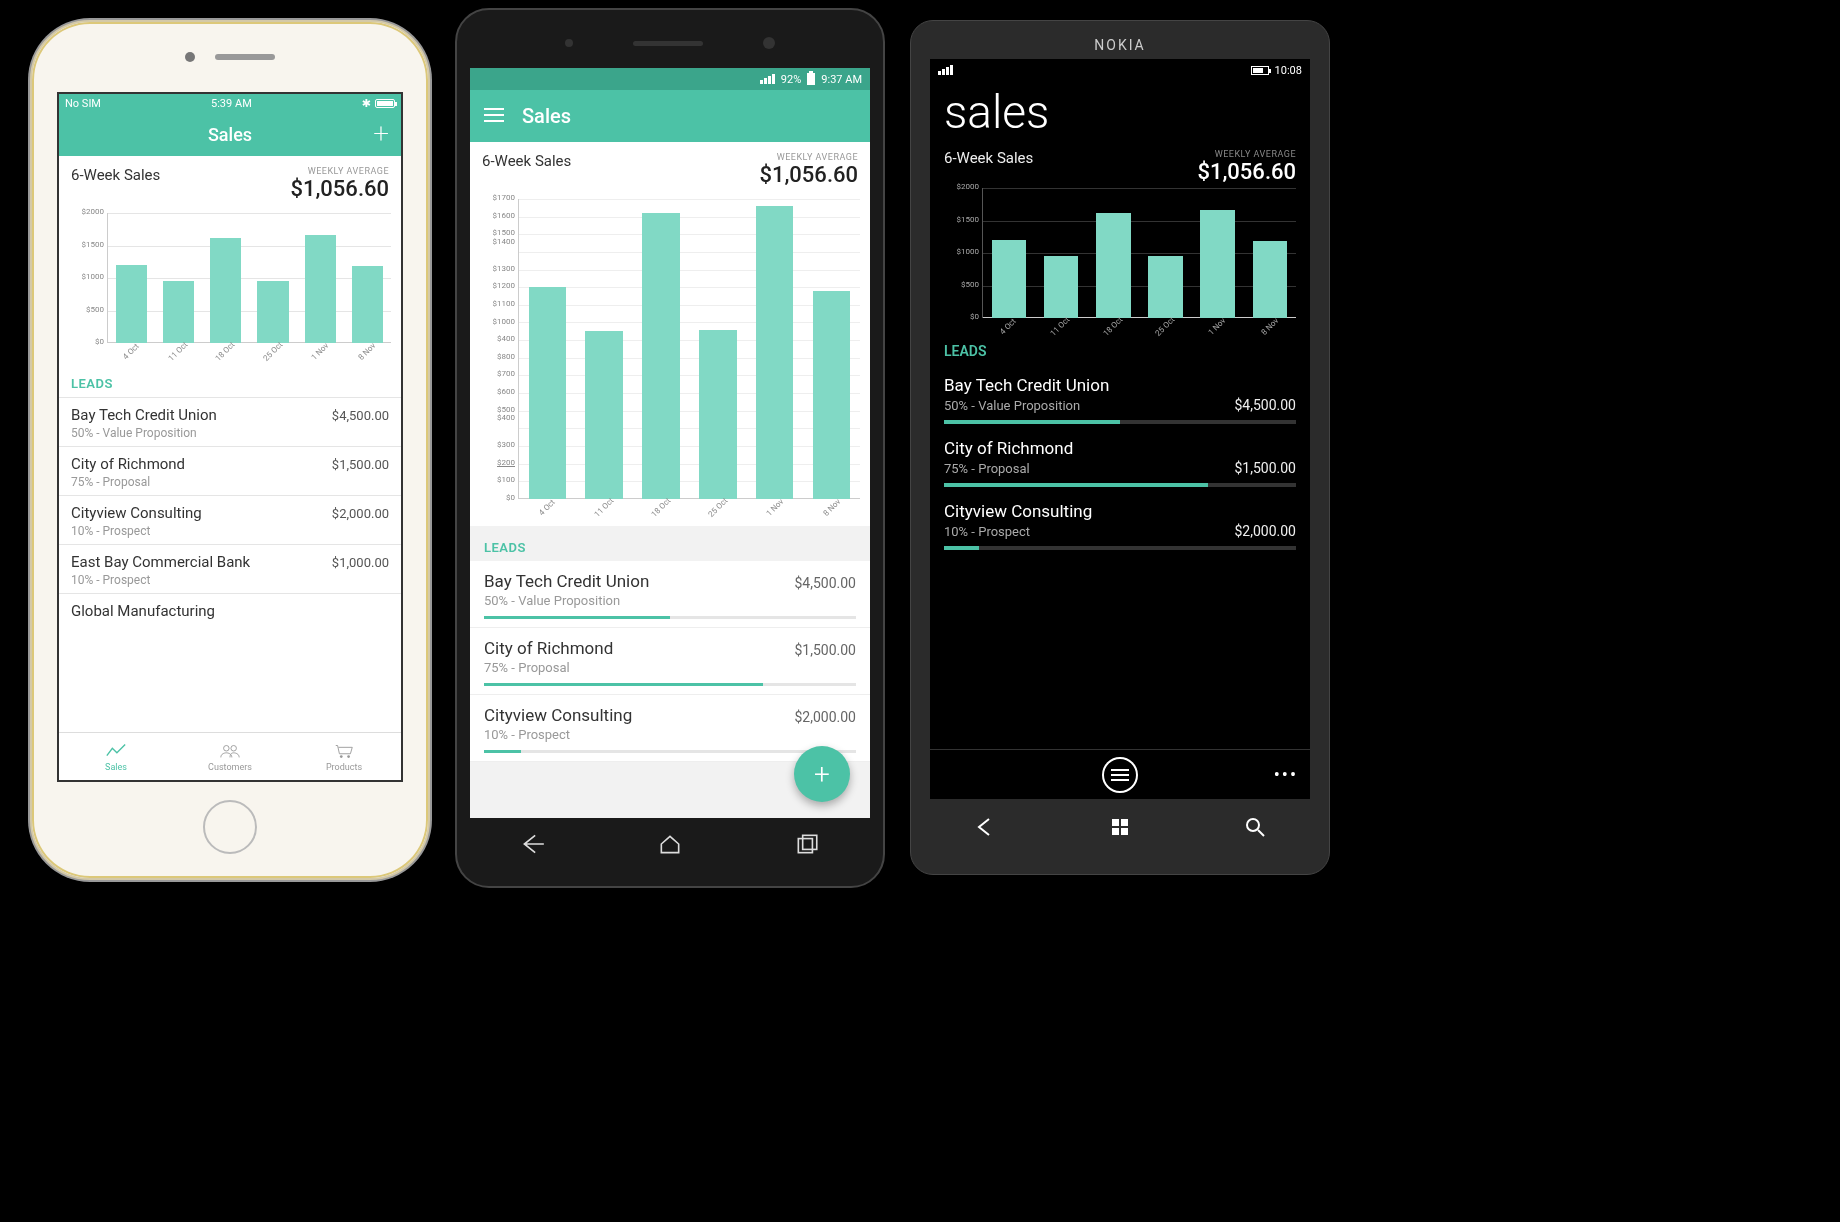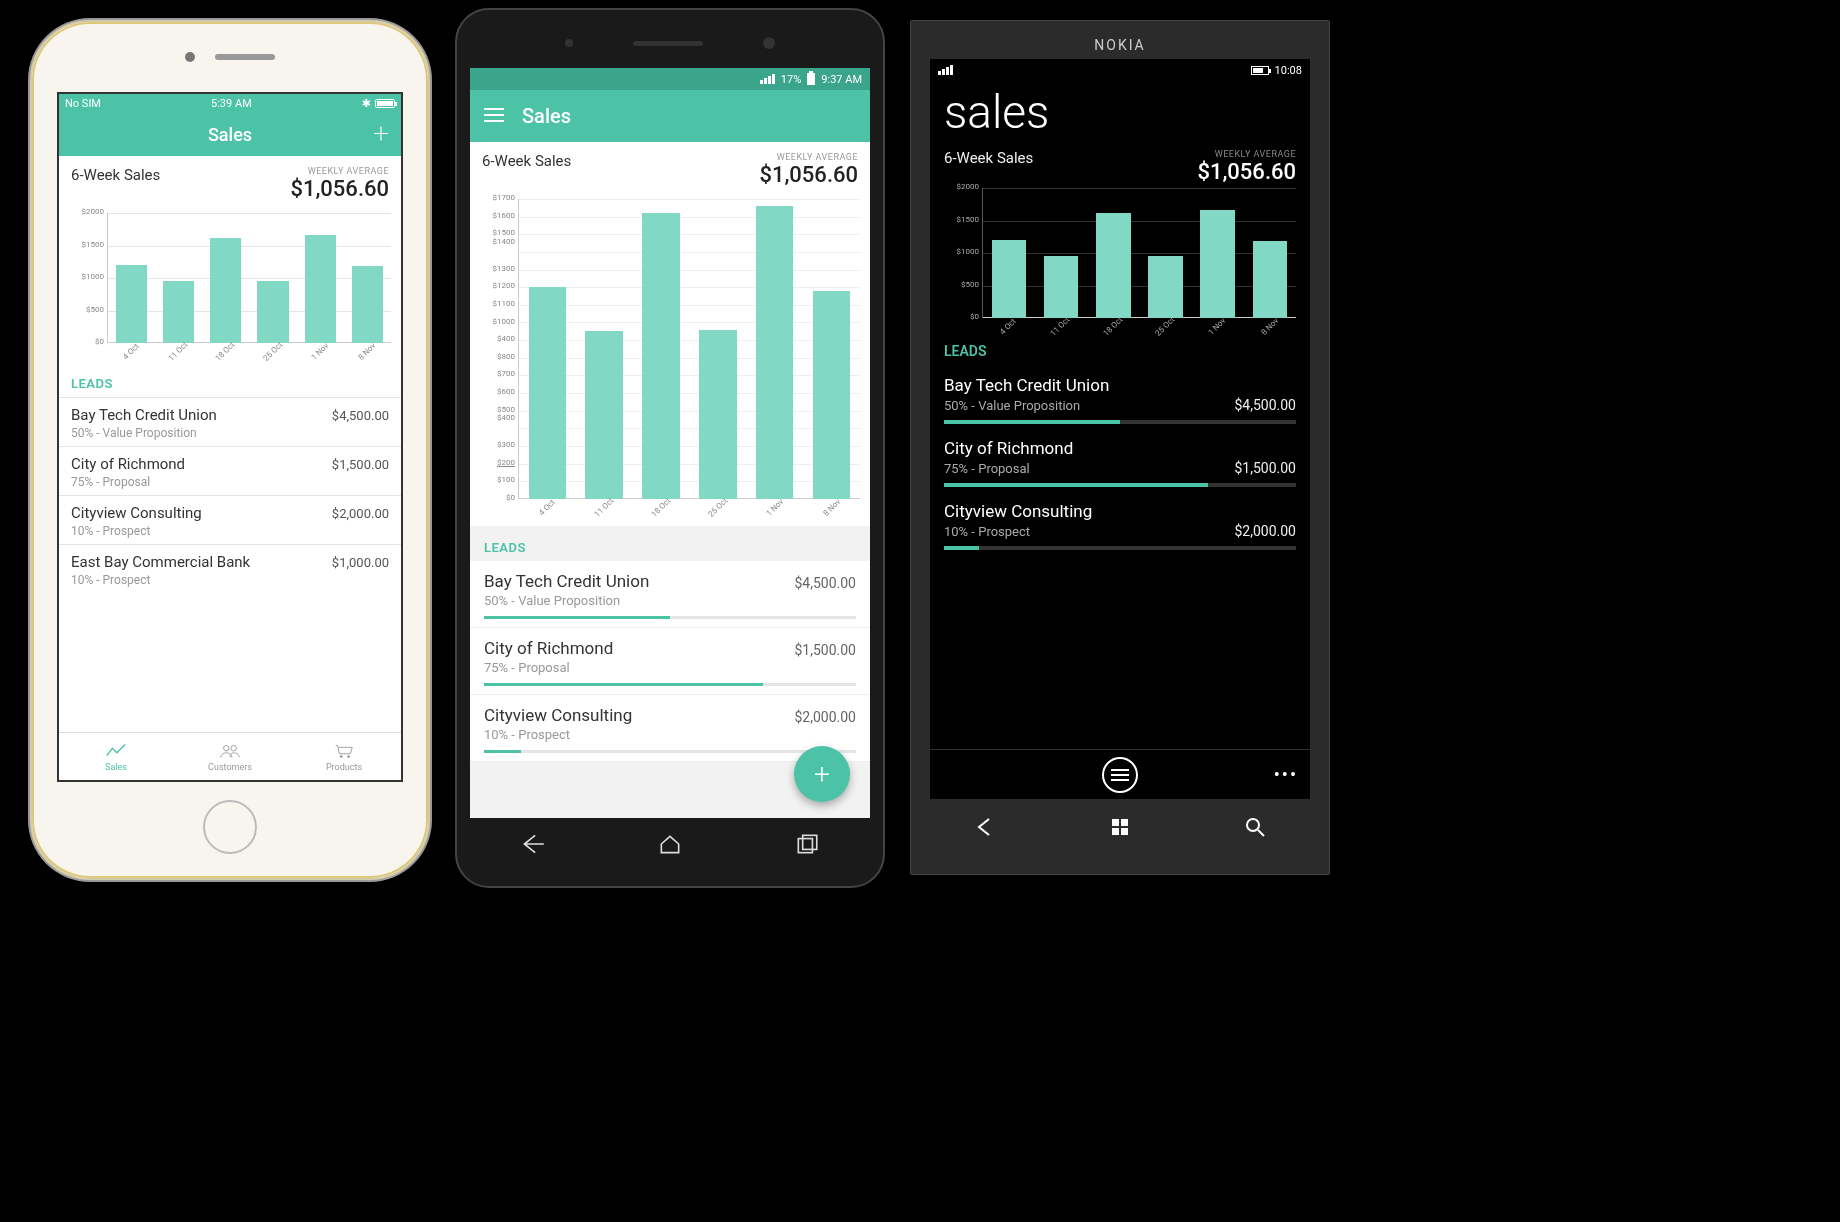--- a/index.html
+++ b/index.html
@@ -99,21 +99,21 @@
   .and-fab { position:absolute; right:20px; bottom:16px; width:56px; height:56px; border-radius:50%; background:#4cc2a6; color:#fff; display:flex; align-items:center; justify-content:center; font-size:28px; font-weight:300; box-shadow:0 4px 8px rgba(0,0,0,0.3);}
   .and-nav { height:56px; display:flex; align-items:center; justify-content:space-around;}
   .and-nav svg{ width:26px; height:26px;}
 
   
   .wp-frame {
     position:absolute;
     left:910px; top:20px;
     width:420px; height:855px;
     background:#2b2b2b;
-    border-radius:2px;
+    border-radius:23px;
     border:1px solid #444;
     display:flex; flex-direction:column; align-items:center;
     padding:6px;
   }
   .wp-brand { color:#ccc; font-size:14px; letter-spacing:2px; margin:10px 0 6px;}
   .wp-screen { width:380px; height:740px; background:#000; display:flex; flex-direction:column; overflow:hidden; position:relative;}
   .wp-status { height:22px; color:#fff; font-size:11px; display:flex; align-items:center; justify-content:space-between; padding:0 8px;}
   .wp-title { color:#fff; font-size:46px; font-weight:300; padding:4px 14px 10px;}
   .wp-body { flex:1; padding:0 14px; color:#fff; overflow:hidden;}
   .wp .chart-title{ color:#eee;}
@@ -228,20 +228,25 @@
               </div>
               <div class="lead-sub">10% - Prospect</div>
             </div>
             <div class="lead">
               <div class="lead-top">
                 <span class="lead-name">East Bay Commercial Bank</span>
                 <span class="lead-amt">$1,000.00</span>
               </div>
               <div class="lead-sub">10% - Prospect</div>
             </div>
+            <div class="lead">
+              <div class="lead-top">
+                <span class="lead-name">Global Manufacturing</span>
+              </div>
+            </div>
           </div>
     </div>
     <div class="ios-tabbar">
       <div class="ios-tab active">
         <svg viewBox="0 0 24 18">
               <polyline points="2,14 8,6 13,11 22,2" fill="none" stroke="currentColor" stroke-width="1.5"></polyline>
             </svg>
         <span>Sales</span>
       </div>
       <div class="ios-tab">
@@ -273,21 +278,21 @@
     <div class="and-dot" style="width:12px;height:12px;"></div>
   </div>
   <div class="android-screen">
     <div class="and-status">
       <span class="signal-bars">
         <span style="height:4px"></span>
             <span style="height:6px"></span>
             <span style="height:8px"></span>
             <span style="height:10px"></span>
       </span>
-      <span>17%</span>
+      <span>92%</span>
       <span style="display:inline-block;width:8px;height:12px;background:#fff;position:relative;">
             <span style="position:absolute;top:-2px;left:2px;width:4px;height:2px;background:#fff;"></span>
           </span>
       <span>9:37 AM</span>
     </div>
     <div class="and-appbar">
       <span class="and-menu">
         <svg width="20" height="16" viewBox="0 0 20 16">
               <line x1="0" y1="2" x2="20" y2="2" stroke="#fff" stroke-width="2"></line>
               <line x1="0" y1="8" x2="20" y2="8" stroke="#fff" stroke-width="2"></line>

